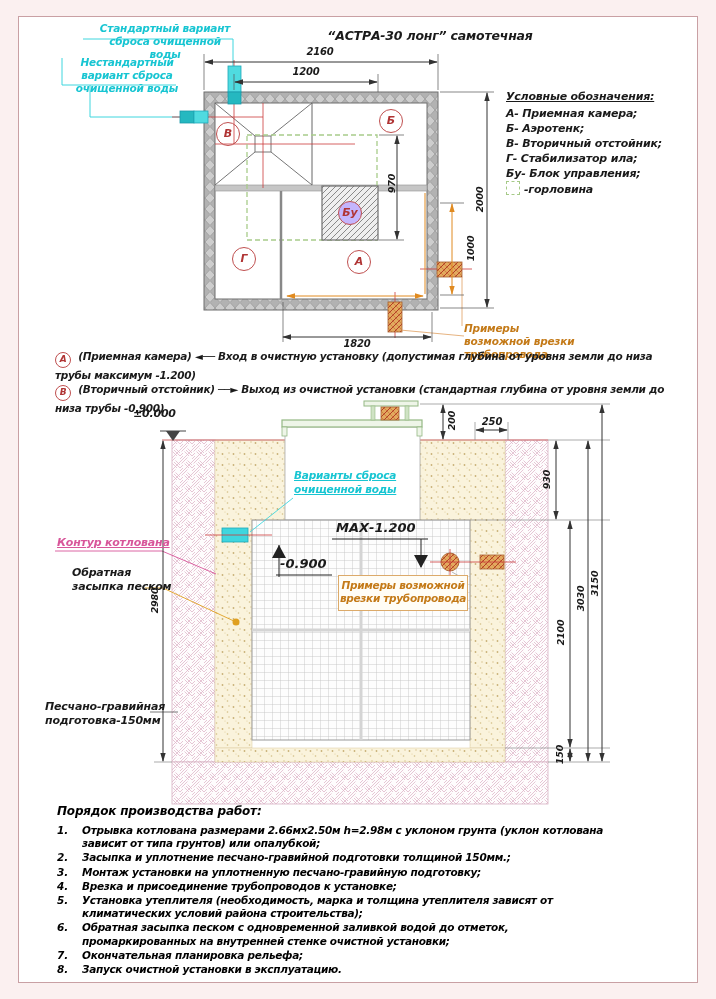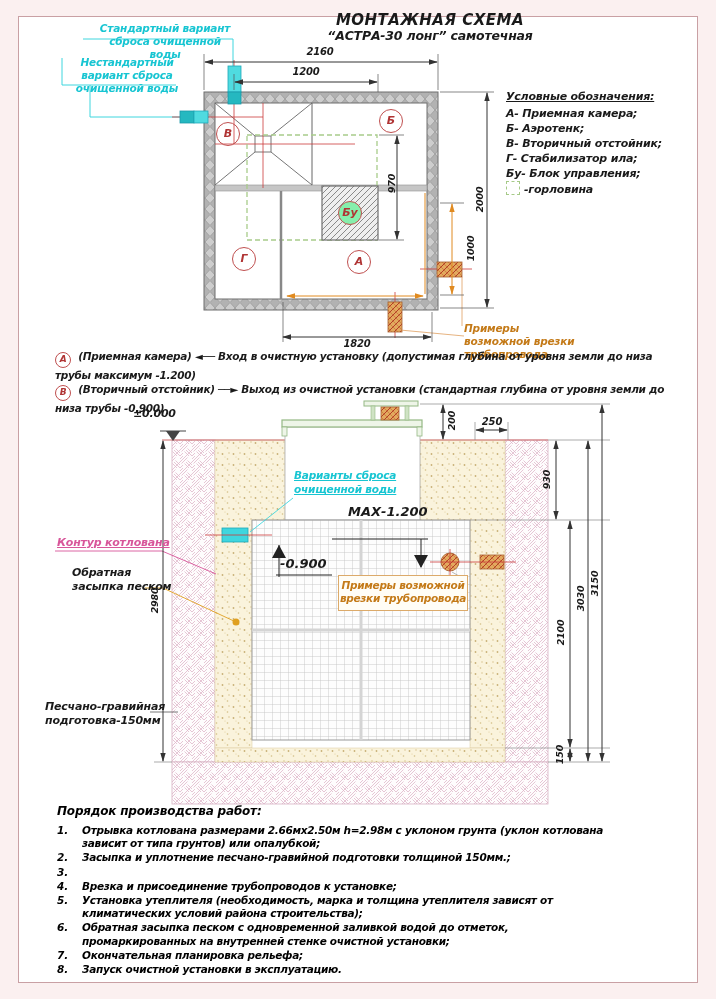--- a/index.html
+++ b/index.html
@@ -14,21 +14,21 @@
   .cyan{color:#17c5d2;}
   .orange{color:#c47a18;}
   .mag{color:#d8569a;text-decoration:underline;}
   .dim{font-size:10px;}
   .vdim{width:44px;text-align:center;transform:rotate(-90deg);font-size:9.5px;}
   .title{font-size:15px;letter-spacing:0.5px;text-align:center;}
   .subtitle{font-size:12.5px;text-align:center;}
   .circle-lbl{position:absolute;z-index:2;width:22px;height:22px;border:1.4px solid #c05050;
       border-radius:50%;color:#b03434;font-style:italic;font-weight:bold;font-size:11px;
       text-align:center;line-height:21px;background:rgba(255,255,255,0.0);}
-  .circle-bu{background:#86efac;}
+  .circle-bu{background:#c4b5fd;}
   .note{position:absolute;z-index:2;font-style:italic;font-weight:bold;font-size:10.5px;
         line-height:15px;color:#1a1a1a;letter-spacing:-0.3px;}
   .note-marker{display:inline-block;width:14px;height:14px;border:1.2px solid #c05050;
         border-radius:50%;color:#b03434;font-size:9px;text-align:center;line-height:13px;
         vertical-align:-2px;margin-right:4px;background:#fff;}
   .legend-sq{display:inline-block;width:12px;height:12px;border:1.5px dashed #a6ca88;
         vertical-align:-2px;margin-right:4px;}
   .legend-item{font-size:11px;line-height:15.5px;}
   .note-box{position:absolute;z-index:2;border:1px solid #dcaa6a;background:#fffdf6;
         text-align:center;font-style:italic;font-weight:bold;font-size:10.5px;
@@ -236,21 +236,20 @@
         <line x1="476" y1="430" x2="507" y2="430" marker-start="url(#aB)" marker-end="url(#aB)"></line>
         <line x1="556" y1="441" x2="556" y2="519" marker-start="url(#aB)" marker-end="url(#aB)"></line>
         <line x1="570" y1="521" x2="570" y2="747" marker-start="url(#aB)" marker-end="url(#aB)"></line>
         <line x1="570" y1="749" x2="570" y2="761" marker-start="url(#aB)" marker-end="url(#aB)"></line>
         <line x1="588" y1="441" x2="588" y2="761" marker-start="url(#aB)" marker-end="url(#aB)"></line>
         <line x1="602" y1="405" x2="602" y2="761" marker-start="url(#aB)" marker-end="url(#aB)"></line>
       </g>
     </g>
   </svg>
 
-  <div class="lbl title" style="left:290px;top:11px;width:280px;">МОНТАЖНАЯ СХЕМА</div>
   <div class="lbl subtitle" style="left:290px;top:28px;width:280px;">“АСТРА-30 лонг” самотечная</div>
 
   <div class="lbl cyan wrap" style="left:56px;top:56px;width:142px;text-align:center;font-size:10.5px;line-height:13px;">Нестандартный вариант сброса очищенной воды</div>
   <div class="lbl cyan wrap" style="left:95px;top:22px;width:140px;text-align:center;font-size:10.5px;line-height:13px;">Стандартный вариант сброса очищенной воды</div>
 
   <div class="lbl" style="left:506px;top:90px;font-size:11px;text-decoration:underline;">Условные обозначения:</div>
   <div class="lbl legend-item" style="left:506px;top:106px;text-align:center;">А- Приемная камера;</div>
   <div class="lbl legend-item" style="left:506px;top:121px;">Б- Аэротенк;</div>
   <div class="lbl legend-item" style="left:506px;top:136px;">В- Вторичный отстойник;</div>
   <div class="lbl legend-item" style="left:506px;top:151px;">Г- Стабилизатор ила;</div>
@@ -282,21 +281,21 @@
   </div>
   <div class="note" style="left:55px;top:382px;width:612px;">
     <span class="note-marker">В</span>
     <span>(Вторичный отстойник)</span>
     <span>──►</span>
     <span>Выход из очистной установки (стандартная глубина от уровня земли до низа трубы -0.900)</span>
   </div>
 
   <div class="lbl" style="left:133px;top:407px;font-size:11px;">±0.000</div>
   <div class="lbl cyan wrap" style="left:294px;top:468px;width:104px;font-size:10.5px;line-height:14px;text-decoration:underline;">Варианты сброса очищенной воды</div>
-  <div class="lbl lvl" style="left:336px;top:504px;padding-left:12px;">МАХ-1.200</div>
+  <div class="lbl lvl" style="left:336px;top:520px;">МАХ-1.200</div>
   <div class="lbl lvl" style="left:280px;top:556px;">-0.900</div>
   <div class="lbl mag" style="left:57px;top:536px;font-size:11px;">Контур котлована</div>
   <div class="lbl wrap" style="left:72px;top:566px;width:100px;font-size:11px;line-height:14px;">Обратная засыпка песком</div>
   <div class="lbl wrap" style="left:45px;top:700px;width:125px;font-size:11px;line-height:14px;">Песчано-гравийная подготовка-150мм</div>
   <div class="note-box" style="left:338px;top:575px;width:128px;height:31px;">Примеры возможной врезки трубопровода</div>
 
   <div class="lbl dim vdim" style="left:132px;top:595px;">2980</div>
   <div class="lbl dim vdim" style="left:429px;top:415px;">200</div>
   <div class="lbl dim" style="left:472px;top:416px;width:40px;text-align:center;">250</div>
   <div class="lbl dim vdim" style="left:524px;top:474px;">930</div>
@@ -310,20 +309,21 @@
     <div class="wrow">
       <span class="wnum">1.</span>
       <span class="wtext">Отрывка котлована размерами 2.66мх2.50м h=2.98м с уклоном грунта (уклон котлована зависит от типа грунтов) или опалубкой;</span>
     </div>
     <div class="wrow">
       <span class="wnum">2.</span>
       <span class="wtext">Засыпка и уплотнение песчано-гравийной подготовки толщиной 150мм.;</span>
     </div>
     <div class="wrow">
       <span class="wnum">3.</span>
+      <span class="wtext">Монтаж установки на уплотненную песчано-гравийную подготовку;</span>
     </div>
     <div class="wrow">
       <span class="wnum">4.</span>
       <span class="wtext">Врезка и присоединение трубопроводов к установке;</span>
     </div>
     <div class="wrow">
       <span class="wnum">5.</span>
       <span class="wtext">Установка утеплителя (необходимость, марка и толщина утеплителя зависят от климатических условий района строительства);</span>
     </div>
     <div class="wrow">

